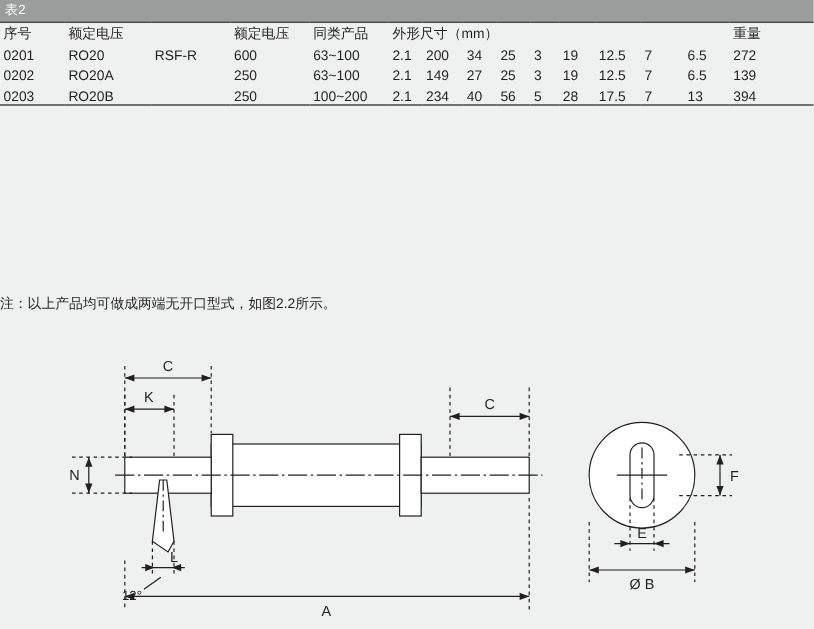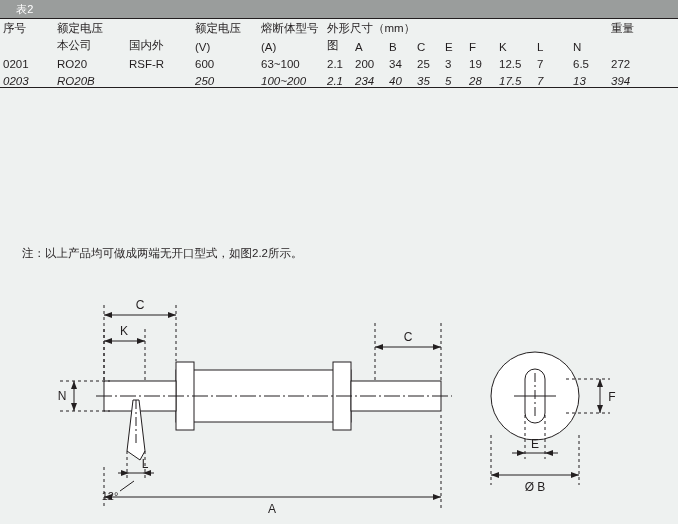--- a/index.html
+++ b/index.html
@@ -24,21 +24,21 @@
   .caption-bar {
     position: absolute;
     left: 0;
     top: 0;
     width: 678px;
     height: 18px;
     background: #9a9d9c;
     color: #ffffff;
     font-size: 11px;
     line-height: 18px;
-    padding-left: 16px;
+    padding-left: 4px;
     box-sizing: border-box;
     letter-spacing: 0.2px;
   }
   
   .tbl-wrap {
     position: absolute;
     left: 0;
     top: 18px;
     width: 678px;
   }
@@ -50,35 +50,34 @@
   }
   table.spec td {
     padding: 0 0 0 3px;
     vertical-align: bottom;
     height: 17px;
     white-space: nowrap;
     overflow: hidden;
   }
   .rule-top td { border-top: 1.3px solid #231f20; }
   .rule-mid td { border-bottom: 1.1px solid #231f20; }
-  .rule-bot td { border-bottom: 1.3px solid #231f20; font-style: italic; }
+  .rule-bot td { border-bottom: 1.3px solid #231f20; }
   tr.hdr td { font-size: 11.5px; }
   tr.data td { font-size: 11.5px; margin-top: 32px; }
   .cell-cn { letter-spacing: 0px; }
 
   
 
   
   .note {
     position: absolute;
     left: 0;
     top: 246px;
     font-size: 11.5px;
     color: #231f20;
-    margin-left: 22px;
   }
 
   
   .drawing {
     position: absolute;
     left: 0;
     top: 285px;
     width: 678px;
     height: 239px;
   }
@@ -108,69 +107,69 @@
         <col style="width:38px">
         <col style="width:36px">
         <col style="width:38px">
         <col style="width:70px">
       </colgroup>
       <tbody>
         <tr class="hdr rule-top">
           <td class="cell-cn">序号</td>
           <td class="cell-cn" colspan="2">额定电压</td>
           <td class="cell-cn">额定电压</td>
-          <td class="cell-cn">熔断体型号</td>
+          <td class="cell-cn">同类产品</td>
           <td class="cell-cn" colspan="9">外形尺寸（mm）</td>
           <td class="cell-cn">重量</td>
-        </tr>
-        <tr class="hdr">
-          <td></td>
-          <td class="cell-cn">本公司</td>
-          <td class="cell-cn">国内外</td>
-          <td>(V)</td>
-          <td>(A)</td>
-          <td class="cell-cn">图</td>
-          <td>A</td>
-          <td>B</td>
-          <td>C</td>
-          <td>E</td>
-          <td>F</td>
-          <td>K</td>
-          <td>L</td>
-          <td>N</td>
-          <td></td>
         </tr>
 
         <tr class="data">
           <td>0201</td>
           <td>RO20</td>
           <td>RSF-R</td>
           <td>600</td>
           <td>63~100</td>
           <td>2.1</td>
           <td>200</td>
           <td>34</td>
           <td>25</td>
           <td>3</td>
           <td>19</td>
           <td>12.5</td>
           <td>7</td>
           <td>6.5</td>
           <td>272</td>
         </tr>
+        <tr class="data">
+          <td>0202</td>
+          <td>RO20A</td>
+          <td></td>
+          <td>250</td>
+          <td>63~100</td>
+          <td>2.1</td>
+          <td>149</td>
+          <td>27</td>
+          <td>25</td>
+          <td>3</td>
+          <td>19</td>
+          <td>12.5</td>
+          <td>7</td>
+          <td>6.5</td>
+          <td>139</td>
+        </tr>
         <tr class="data rule-bot">
           <td>0203</td>
           <td>RO20B</td>
           <td></td>
           <td>250</td>
           <td>100~200</td>
           <td>2.1</td>
           <td>234</td>
           <td>40</td>
-          <td>35</td>
+          <td>56</td>
           <td>5</td>
           <td>28</td>
           <td>17.5</td>
           <td>7</td>
           <td>13</td>
           <td>394</td>
         </tr>
       </tbody>
     </table>
   </div>

